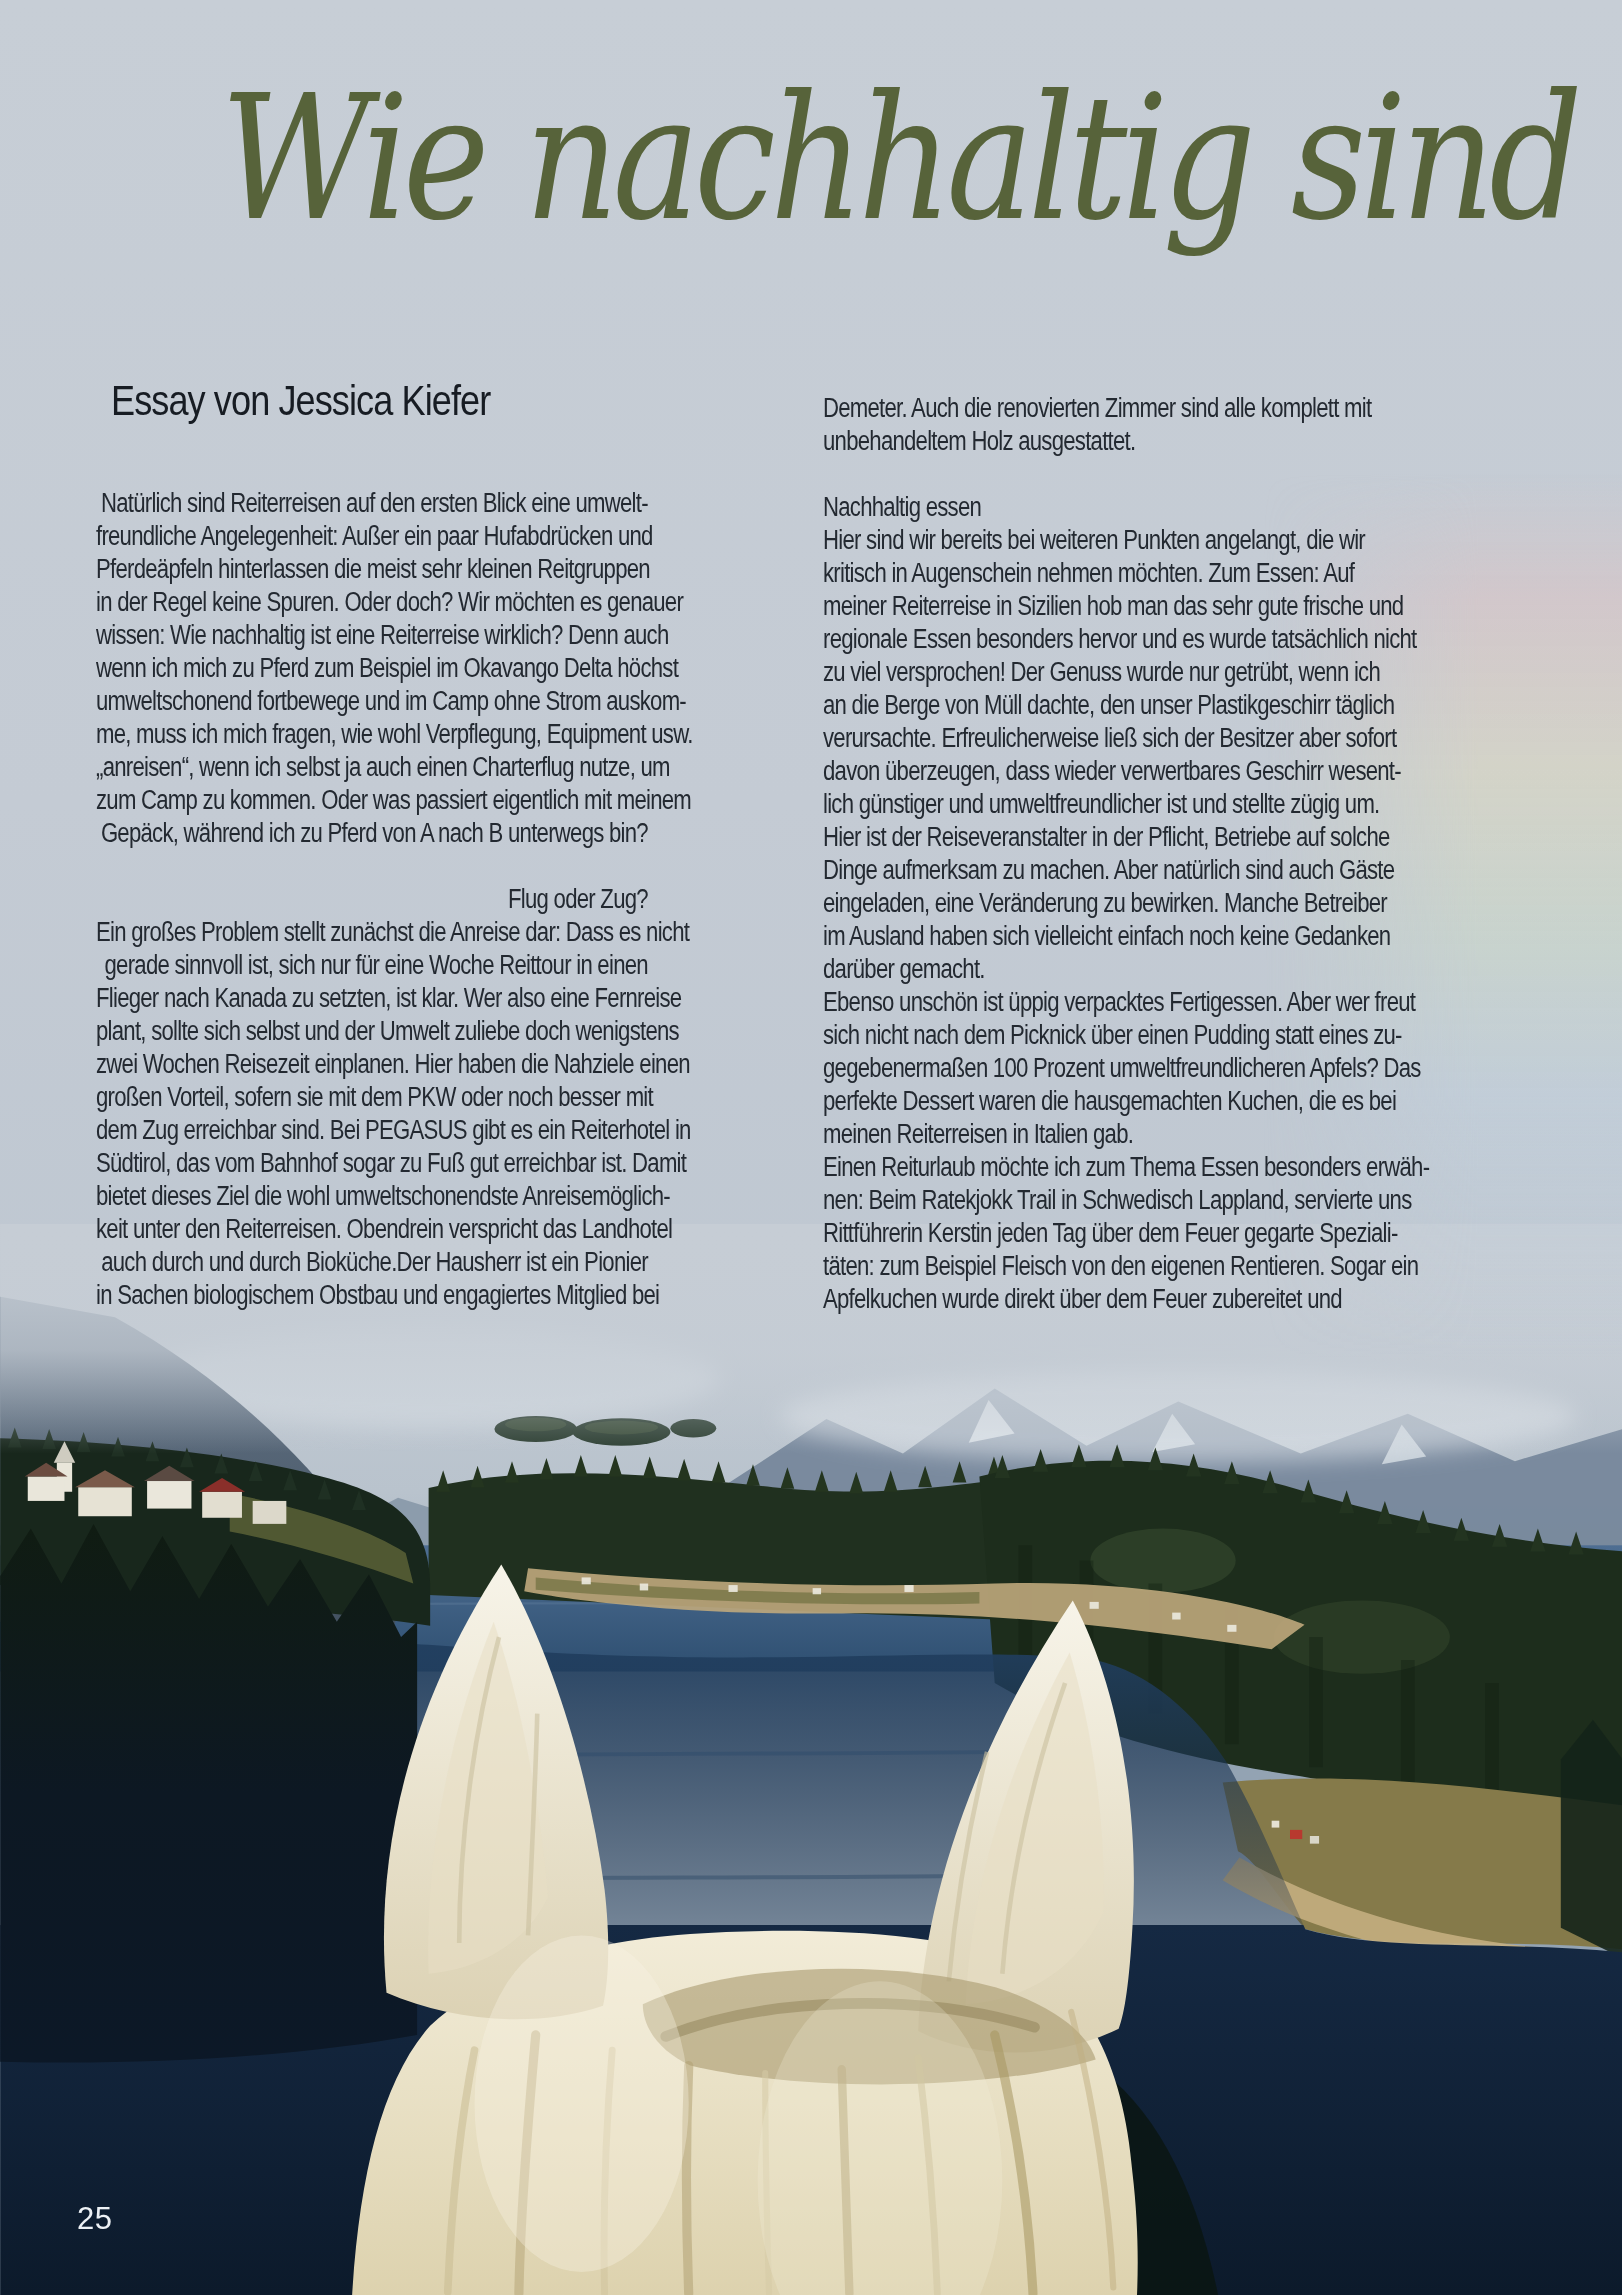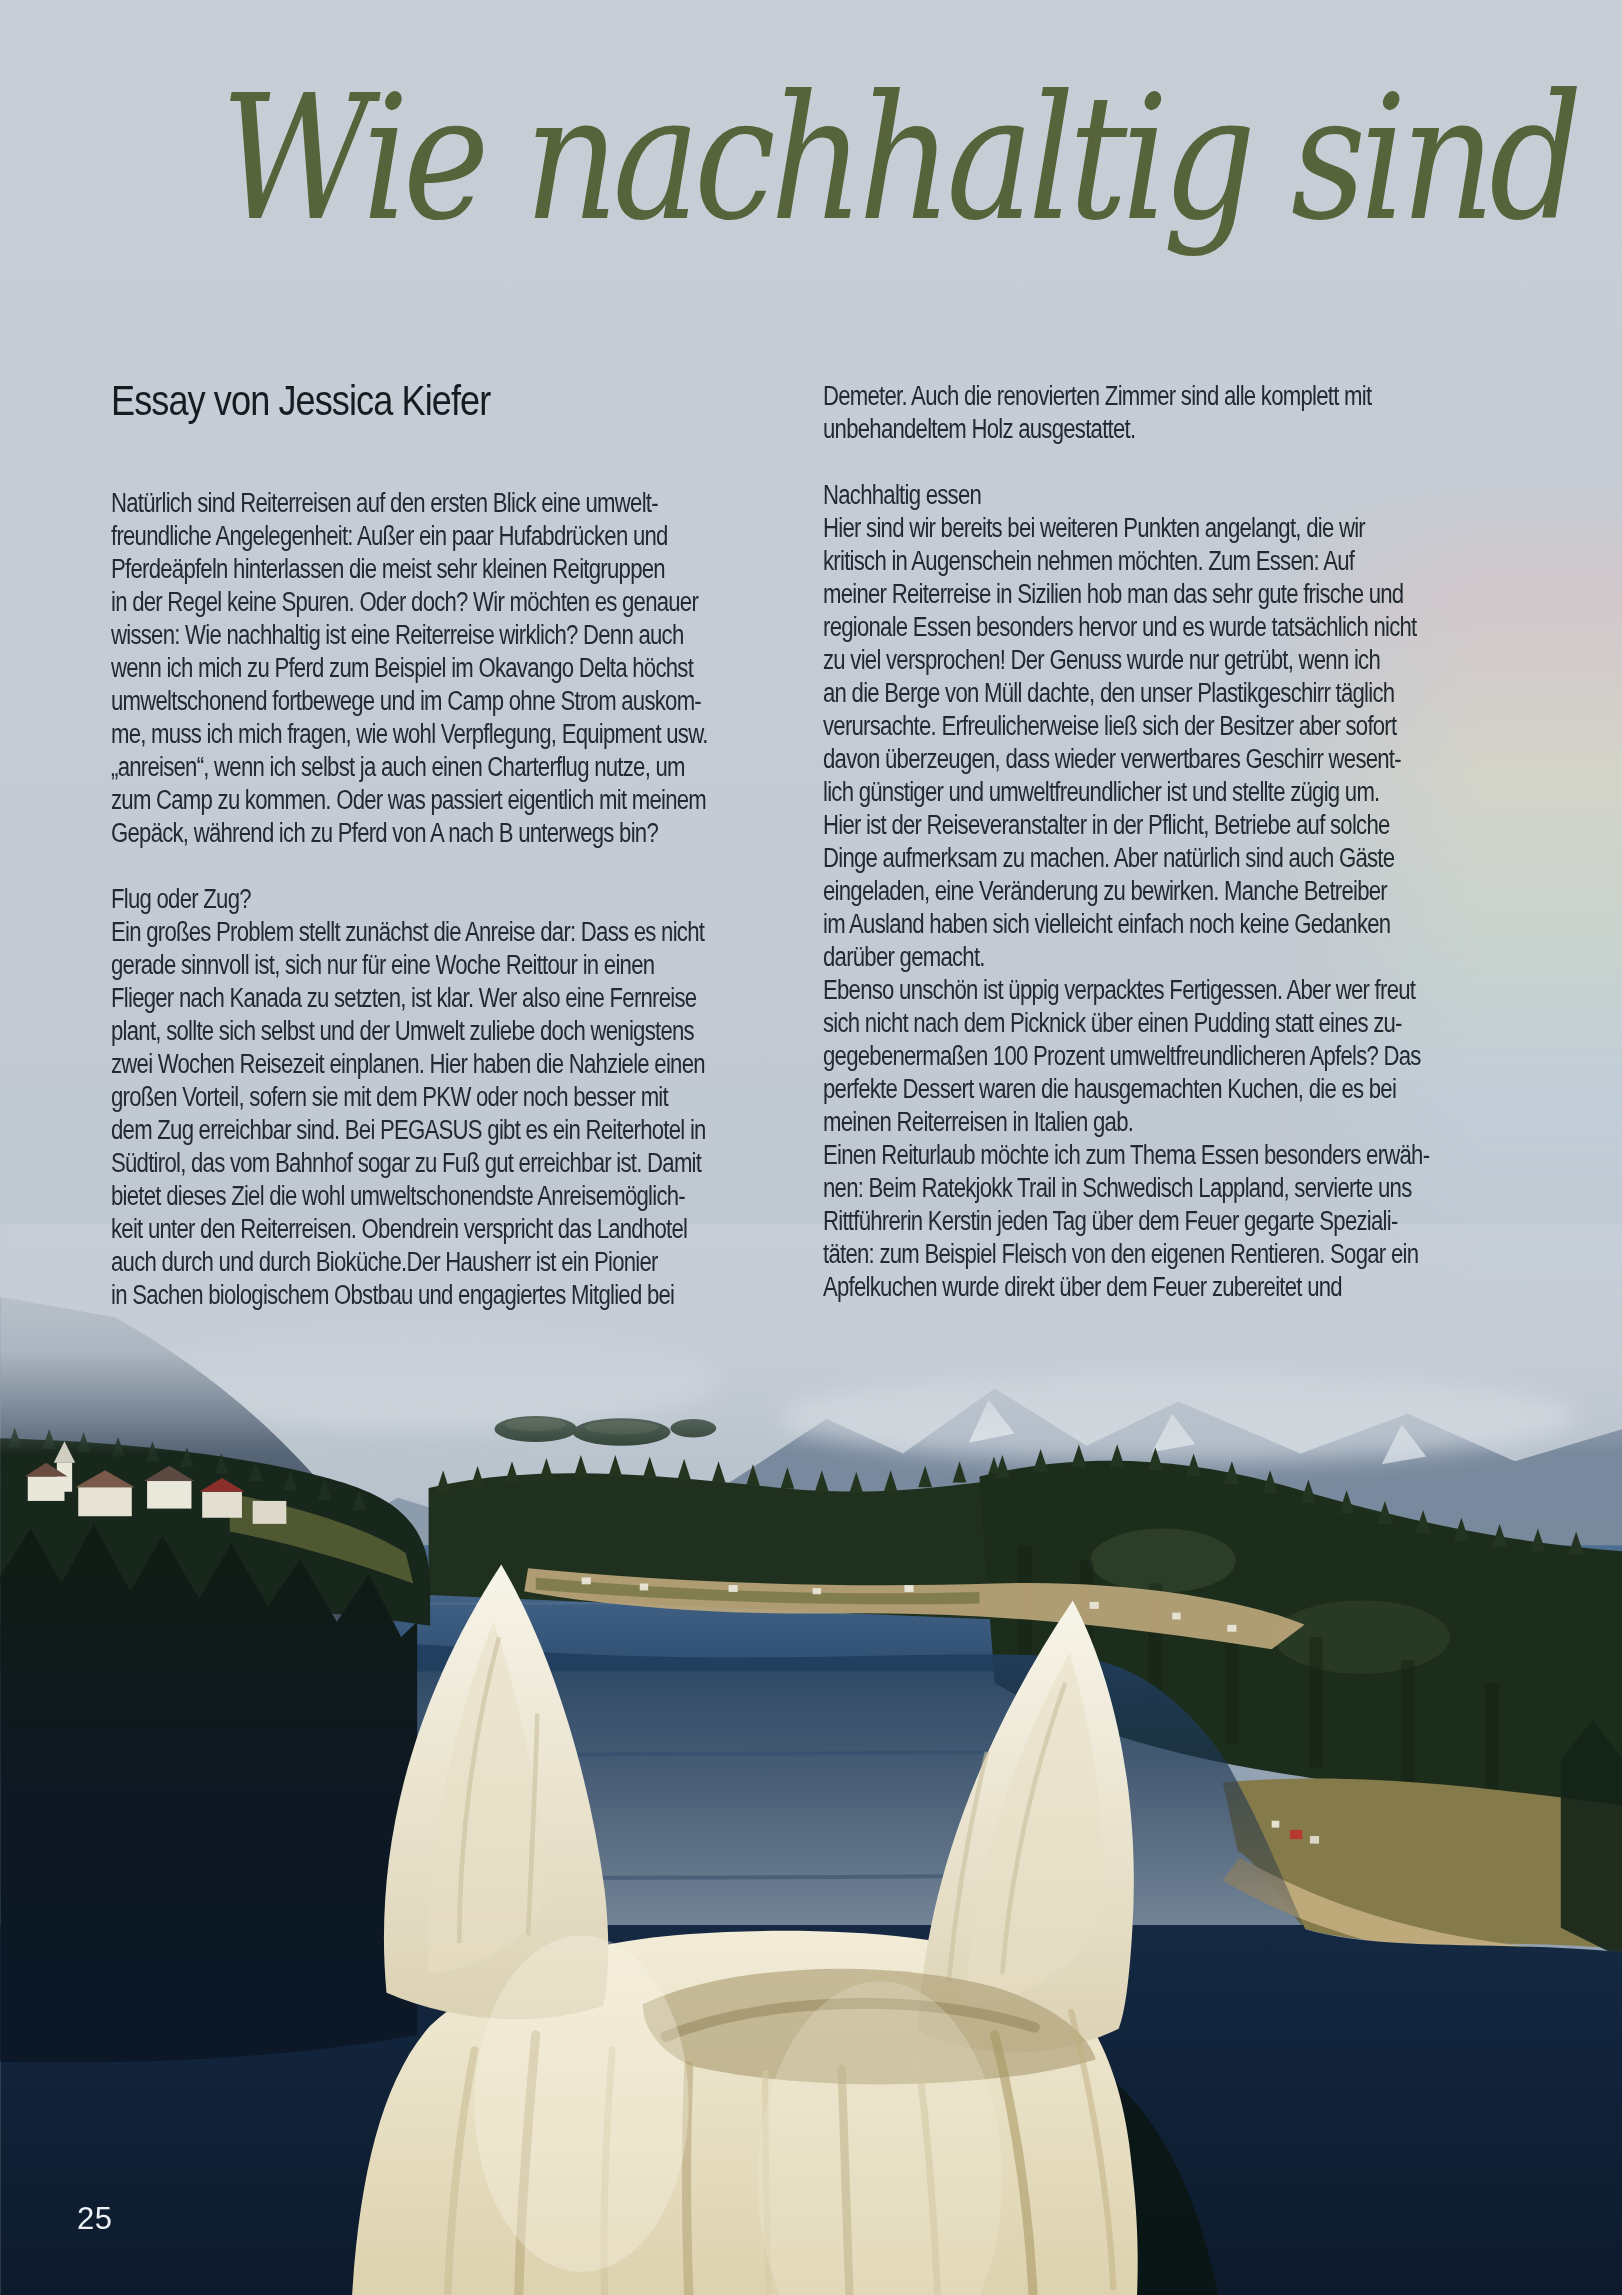--- a/index.html
+++ b/index.html
@@ -16,22 +16,22 @@
     font-size:172px;line-height:1;letter-spacing:-6.9px;
     color:#57633a;white-space:nowrap;
     transform:scaleX(0.85);transform-origin:100% 0;
   }
   .byline{
     position:absolute;left:111px;top:376px;
     font-size:43px;letter-spacing:-1.1px;color:#171c23;
     transform:scaleX(0.84);transform-origin:0 0;white-space:nowrap;
   }
   .col{position:absolute;}
-  .col-left{left:111px;top:487px;width:673px;}
-  .col-right{left:823px;top:380px;width:735px;}
+  .col-left{left:96px;top:487px;width:673px;text-align:right;}
+  .col-right{left:823px;top:392px;width:735px;}
   .bodyline{
     height:33px;line-height:33px;font-size:27px;letter-spacing:-0.9px;
     color:#232931;white-space:nowrap;
     transform:scaleX(0.82);transform-origin:0 0;
   }
   .bodyline.blank{height:33px;}
   .photo{position:absolute;left:0;top:1224px;width:1623px;height:1071px;}
   .photo svg{display:block;}
   .rainbow-flare{
     position:absolute;left:1263px;top:474px;width:360px;height:888px;

